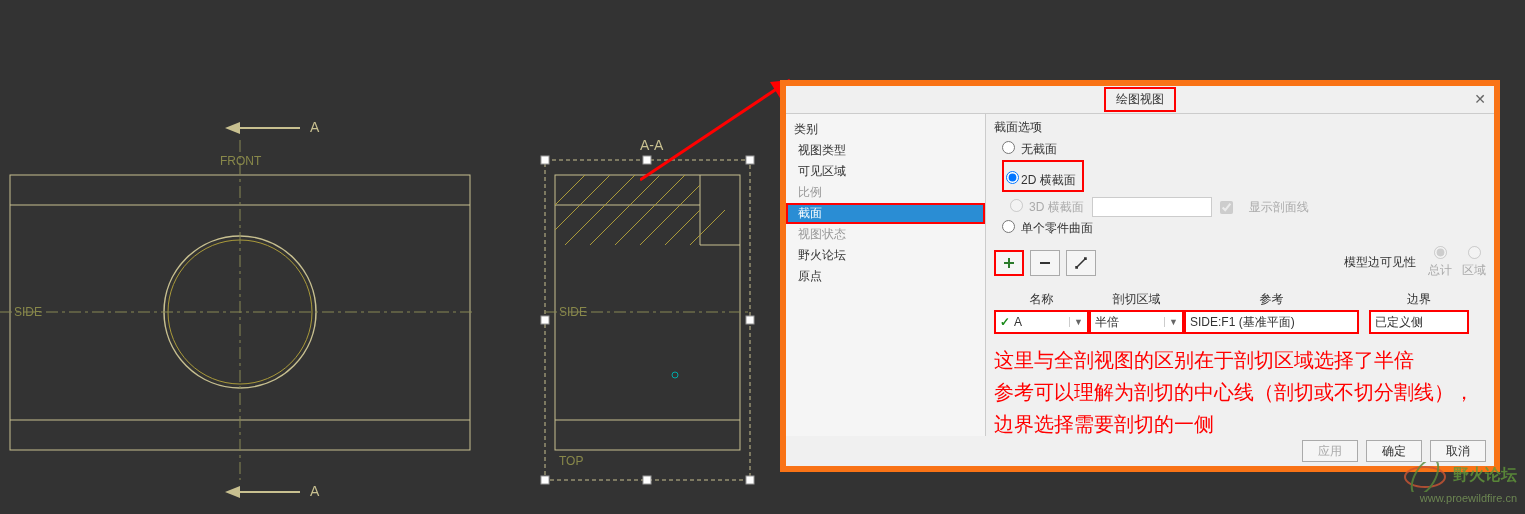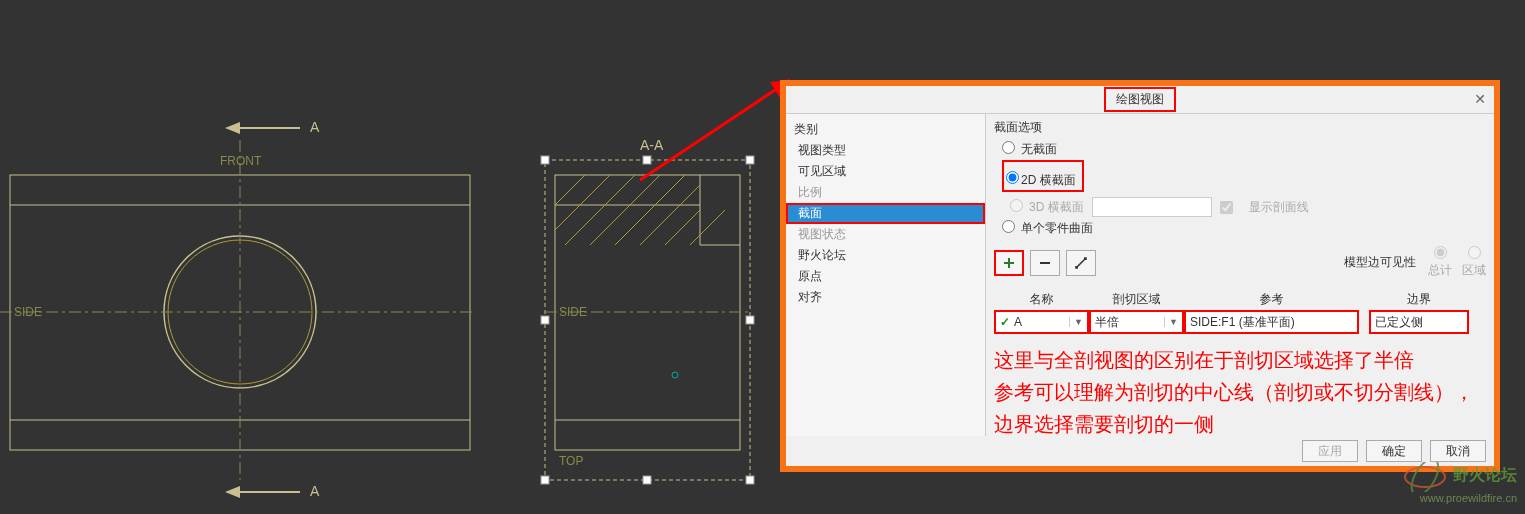--- a/index.html
+++ b/index.html
@@ -150,21 +150,20 @@
     <div class="dialog-body">
       <div class="left-panel">
         <div class="left-label">类别</div>
         <div class="cat-item">视图类型</div>
         <div class="cat-item">可见区域</div>
         <div class="cat-item disabled">比例</div>
         <div class="cat-item selected">截面</div>
         <div class="cat-item disabled">视图状态</div>
         <div class="cat-item">野火论坛</div>
         <div class="cat-item">原点</div>
-        <div class="cat-item">对齐</div>
       </div>
       <div class="right-panel">
         <div class="section-label">截面选项</div>
         <div class="radio-group">
           <div class="radio-row">
               <input type="radio" name="sec" style="">
               <span>无截面</span>
             </div>
           <div class="radio-row">
               <span class="radio-boxed"><input type="radio" name="sec" checked="" style=""><span>2D 横截面</span></span>

